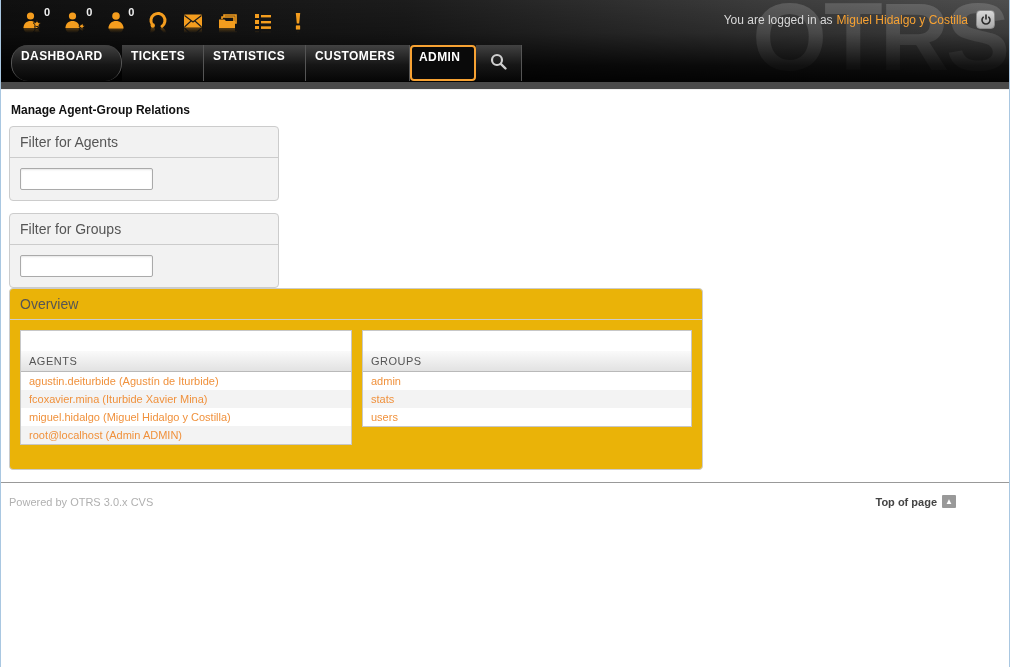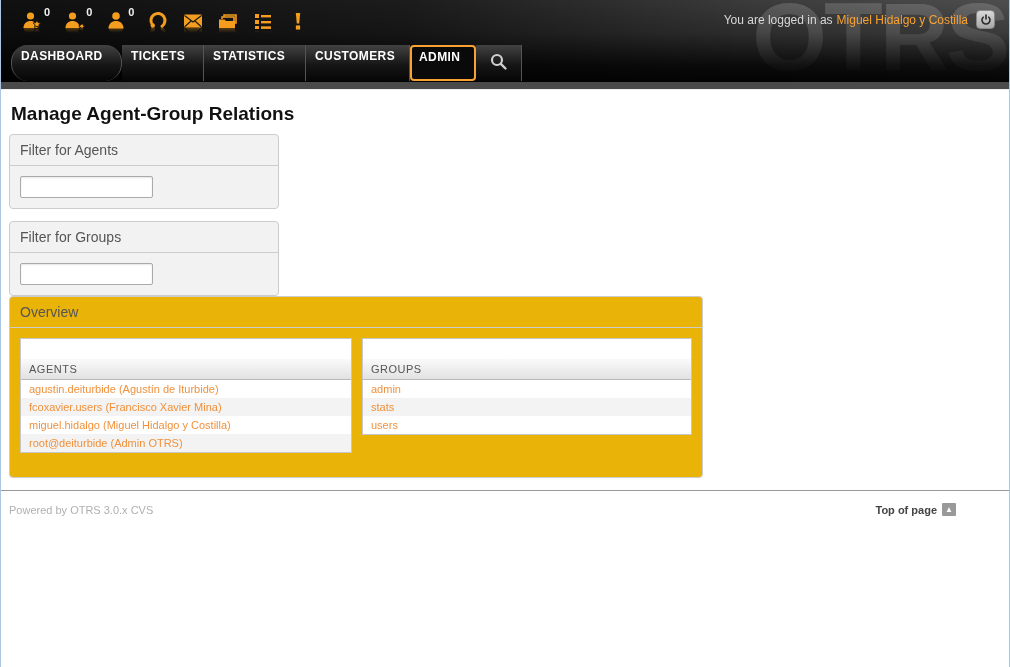--- a/index.html
+++ b/index.html
@@ -35,21 +35,21 @@
   .nav-tab:first-child { border-left:1px solid #555;border-radius:17px; }
   .nav-tab.t0{width:111px}.nav-tab.t1{width:82px}.nav-tab.t2{width:102px}.nav-tab.t3{width:104px}
   .nav-tab.active { width:66px; border:2px solid #f7a233; border-radius:4px; background:#0a0a0a; padding:3px 8px 0 7px; }
   .nav-search { width:46px; display:flex; align-items:center; justify-content:center;
     background:linear-gradient(#424242,#161616 55%,#060606); border-right:1px solid #555; cursor:pointer; height:36px; }
 
   .dark-strip { height:8px; background:#4a4a4a; border-bottom:1px solid #f0f0f0; }
 
   
   .content { padding:0 8px; }
-  .page-title { font-size:19px; font-weight:bold; color:#111; margin:13px 2px 9px 2px; }
+  .page-title { font-size:12px; font-weight:bold; color:#111; margin:13px 2px 9px 2px; }
   .columns { display:flex; align-items:flex-start;flex-direction:column; }
 
   .sidebar { width:270px; margin-right:12px; flex:none; }
   .widget { border:1px solid #ccc; border-radius:4px; background:#f2f2f2; }
   .widget + .widget { margin-top:12px; }
   .widget-header { padding:7px 10px; font-size:14px; color:#555; border-bottom:1px solid #ccc; }
   .widget-body { padding:10px; }
   .filter-input { width:133px; height:22px; border:1px solid #aaa; border-radius:2px; background:#fff; padding:2px 4px;
     font-size:12px; box-shadow:inset 0 1px 2px rgba(0,0,0,0.1); }
 
@@ -223,23 +223,23 @@
         </div>
       </aside>
 
       <section class="main-panel">
         <div class="widget overview-widget">
           <div class="widget-header">Overview</div>
           <div class="overview-body">
             <div class="data-table agents">
               <div class="table-head">AGENTS</div>
               <div class="table-row">agustin.deiturbide (Agustín de Iturbide)</div>
-              <div class="table-row">fcoxavier.users (Francisco Xavier Mina)</div>
+              <div class="table-row">fcoxavier.mina (Iturbide Xavier Mina)</div>
               <div class="table-row">miguel.hidalgo (Miguel Hidalgo y Costilla)</div>
-              <div class="table-row">root@deiturbide (Admin OTRS)</div>
+              <div class="table-row">root@localhost (Admin ADMIN)</div>
             </div>
             <div class="data-table groups">
               <div class="table-head">GROUPS</div>
               <div class="table-row">admin</div>
               <div class="table-row">stats</div>
               <div class="table-row">users</div>
             </div>
           </div>
         </div>
       </section>

